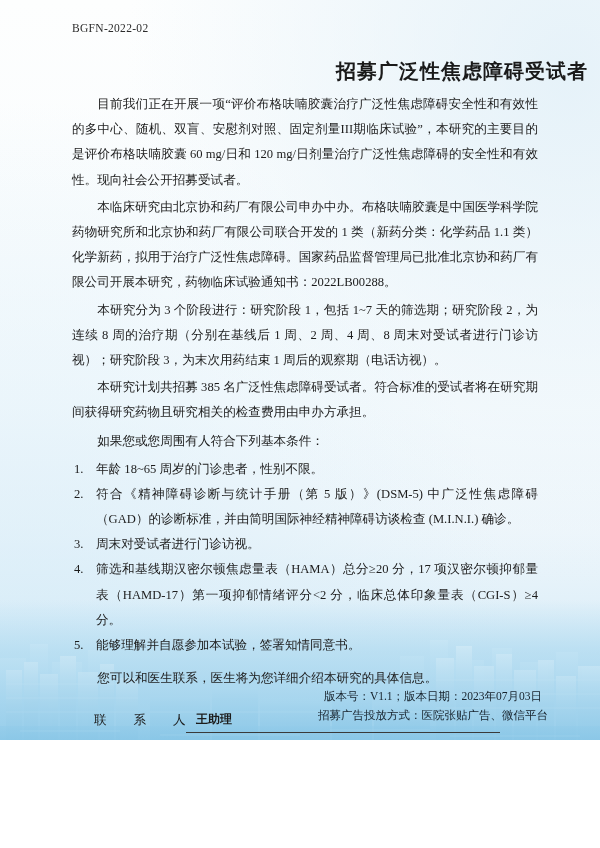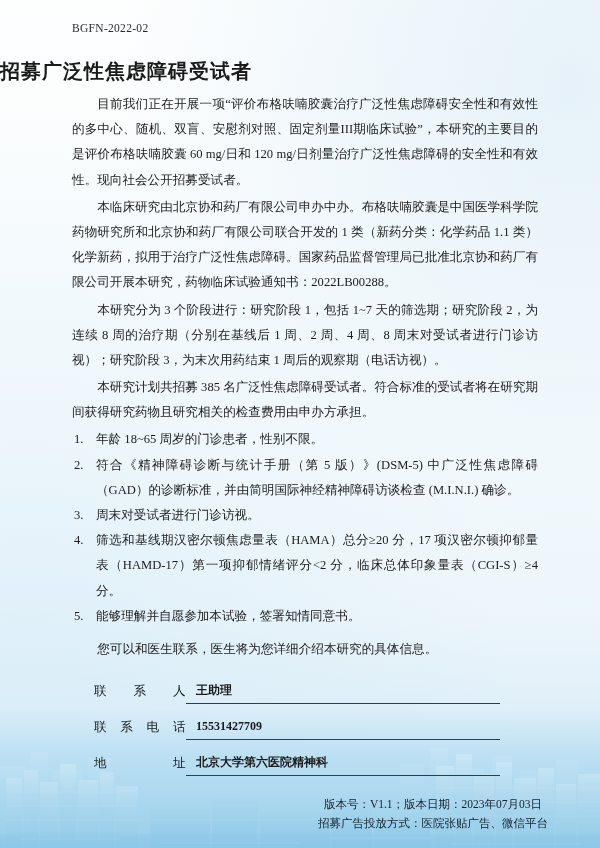--- a/index.html
+++ b/index.html
@@ -9,21 +9,21 @@
   body {
     width: 600px;
     height: 848px;
     font-family: "Liberation Serif", "DejaVu Serif", serif;
     background: #ffffff;
     overflow: hidden;
   }
   .page {
     position: relative;
     width: 600px;
-    height: 848px;
+    height: 740px;
     box-sizing: border-box;
     background:
       linear-gradient(to bottom, #fdfefe 0%, #f7fbfd 55%, #eef6fb 72%, #dceef8 86%, #cbe6f6 100%);
     overflow: hidden;
   }
   
   .wash {
     position: absolute;
     inset: 0;
     background:
@@ -57,21 +57,21 @@
     color: #2b2b2b;
     font-family: "Liberation Serif", serif;
   }
 
   
   .doc-title {
     position: absolute;
     left: 0;
     right: 12px;
     top: 58px;
-    text-align: left;
+    text-align: right;
     font-size: 20px;
     font-weight: bold;
     color: #1a1a1a;
     letter-spacing: 1px;
   }
 
   
   .content {
     position: absolute;
     left: 72px;
@@ -259,20 +259,21 @@
   <div class="doc-code">BGFN-2022-02</div>
 
   <div class="doc-title">招募广泛性焦虑障碍受试者</div>
 
   <div class="content">
     <p class="para">目前我们正在开展一项“评价布格呋喃胶囊治疗广泛性焦虑障碍安全性和有效性的多中心、随机、双盲、安慰剂对照、固定剂量III期临床试验”，本研究的主要目的是评价布格呋喃胶囊 60 mg/日和 120 mg/日剂量治疗广泛性焦虑障碍的安全性和有效性。现向社会公开招募受试者。</p>
     <p class="para">本临床研究由北京协和药厂有限公司申办中办。布格呋喃胶囊是中国医学科学院药物研究所和北京协和药厂有限公司联合开发的 1 类（新药分类：化学药品 1.1 类）化学新药，拟用于治疗广泛性焦虑障碍。国家药品监督管理局已批准北京协和药厂有限公司开展本研究，药物临床试验通知书：2022LB00288。</p>
     <p class="para">本研究分为 3 个阶段进行：研究阶段 1，包括 1~7 天的筛选期；研究阶段 2，为连续 8 周的治疗期（分别在基线后 1 周、2 周、4 周、8 周末对受试者进行门诊访视）；研究阶段 3，为末次用药结束 1 周后的观察期（电话访视）。</p>
     <p class="para">本研究计划共招募 385 名广泛性焦虑障碍受试者。符合标准的受试者将在研究期间获得研究药物且研究相关的检查费用由申办方承担。</p>
 
+    <p class="cond-intro">如果您或您周围有人符合下列基本条件：</p>
 
     <ol class="conditions">
       <li>年龄 18~65 周岁的门诊患者，性别不限。</li>
       <li>符合《精神障碍诊断与统计手册（第 5 版）》(DSM-5) 中广泛性焦虑障碍（GAD）的诊断标准，并由简明国际神经精神障碍访谈检查 (M.I.N.I.) 确诊。</li>
       <li>周末对受试者进行门诊访视。</li>
       <li>筛选和基线期汉密尔顿焦虑量表（HAMA）总分≥20 分，17 项汉密尔顿抑郁量表（HAMD-17）第一项抑郁情绪评分&lt;2 分，临床总体印象量表（CGI-S）≥4 分。</li>
       <li>能够理解并自愿参加本试验，签署知情同意书。</li>
     </ol>
 
     <p class="closing">您可以和医生联系，医生将为您详细介绍本研究的具体信息。</p>

